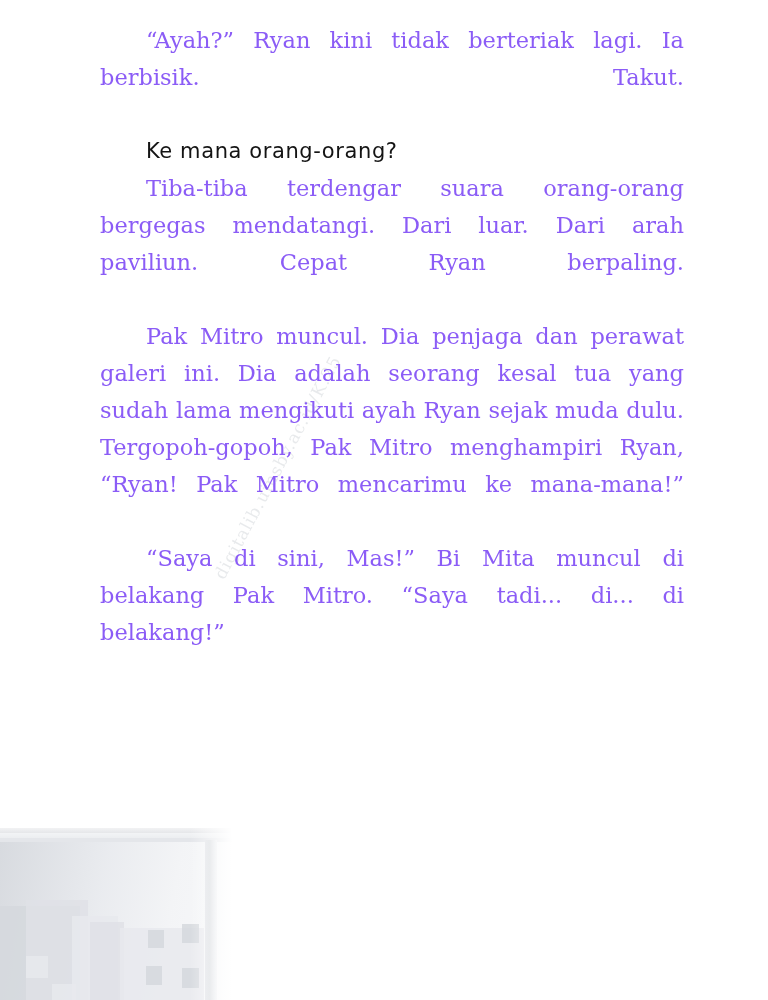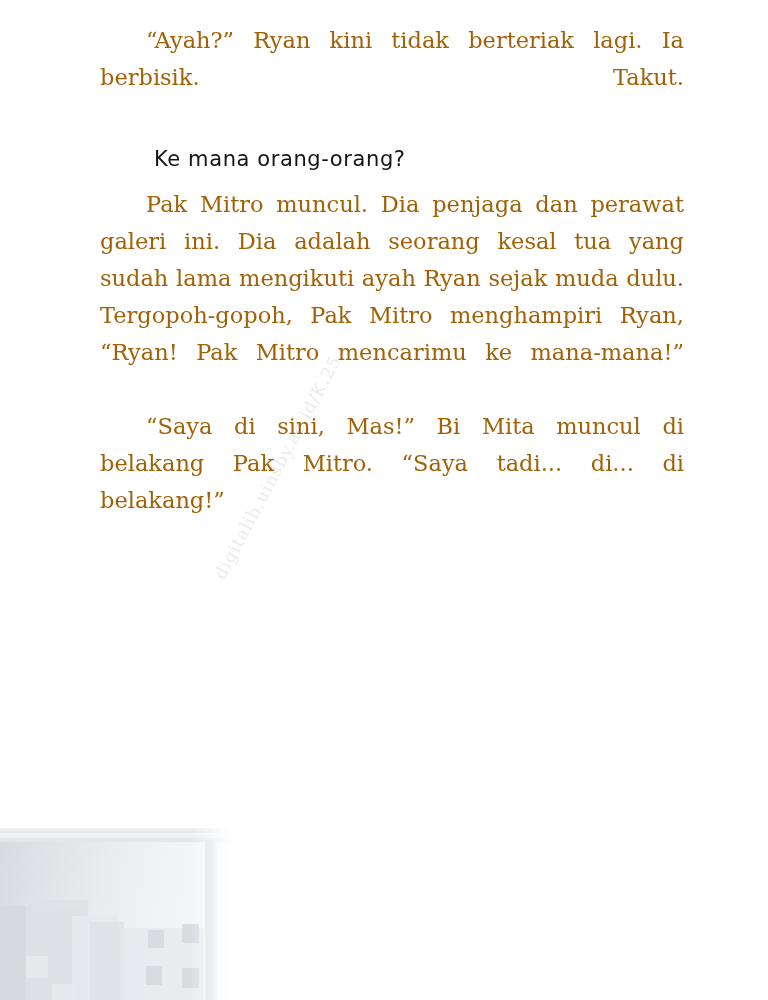--- a/index.html
+++ b/index.html
@@ -89,35 +89,35 @@
     left: 100px;
     top: 22px;
     width: 584px;
   }
 
   p.body-para {
     margin: 0;
     font-family: "DejaVu Serif", "Liberation Serif", serif;
     font-size: 22.5px;
     line-height: 37px;
-    color: #a16207;
+    color: #8b5cf6;
     text-align: justify;
     text-indent: 46px;
     -webkit-hyphens: none;
     hyphens: none;
     word-spacing: 0.02em;
   }
   p.body-para::after {
     content: "";
     display: inline-block;
     width: 100%;
   }
 
   p.handwritten {
-    margin: 8px;
+    margin: 0;
     font-family: "DejaVu Sans", "Liberation Sans", sans-serif;
     font-size: 21px;
     line-height: 37px;
     color: #141414;
     text-indent: 46px;
     letter-spacing: 0.6px;
     font-weight: 400;
   }
 </style>
 </head>
@@ -142,18 +142,19 @@
     <div class="edge-r"></div>
     <div class="fade-t"></div>
     <div class="fade-r"></div>
   </div>
 
   <div id="watermark">digitalib.uinsby.ac.id/K.25</div>
 
   <div id="text-column">
     <p class="body-para">“Ayah?” Ryan kini tidak berteriak lagi. Ia berbisik. Takut.</p>
     <p class="handwritten">Ke mana orang-orang?</p>
+    <p class="body-para">Tiba-tiba terdengar suara orang-orang bergegas mendatangi. Dari luar. Dari arah paviliun. Cepat Ryan berpaling.</p>
     <p class="body-para">Pak Mitro muncul. Dia penjaga dan perawat galeri ini. Dia adalah seorang kesal tua yang sudah lama mengikuti ayah Ryan sejak muda dulu. Tergopoh-gopoh, Pak Mitro menghampiri Ryan, “Ryan! Pak Mitro mencarimu ke mana-mana!”</p>
     <p class="body-para">“Saya di sini, Mas!” Bi Mita muncul di belakang Pak Mitro. “Saya tadi... di... di belakang!”</p>
 
   </div>
 
 </div>
 
 </body></html>

